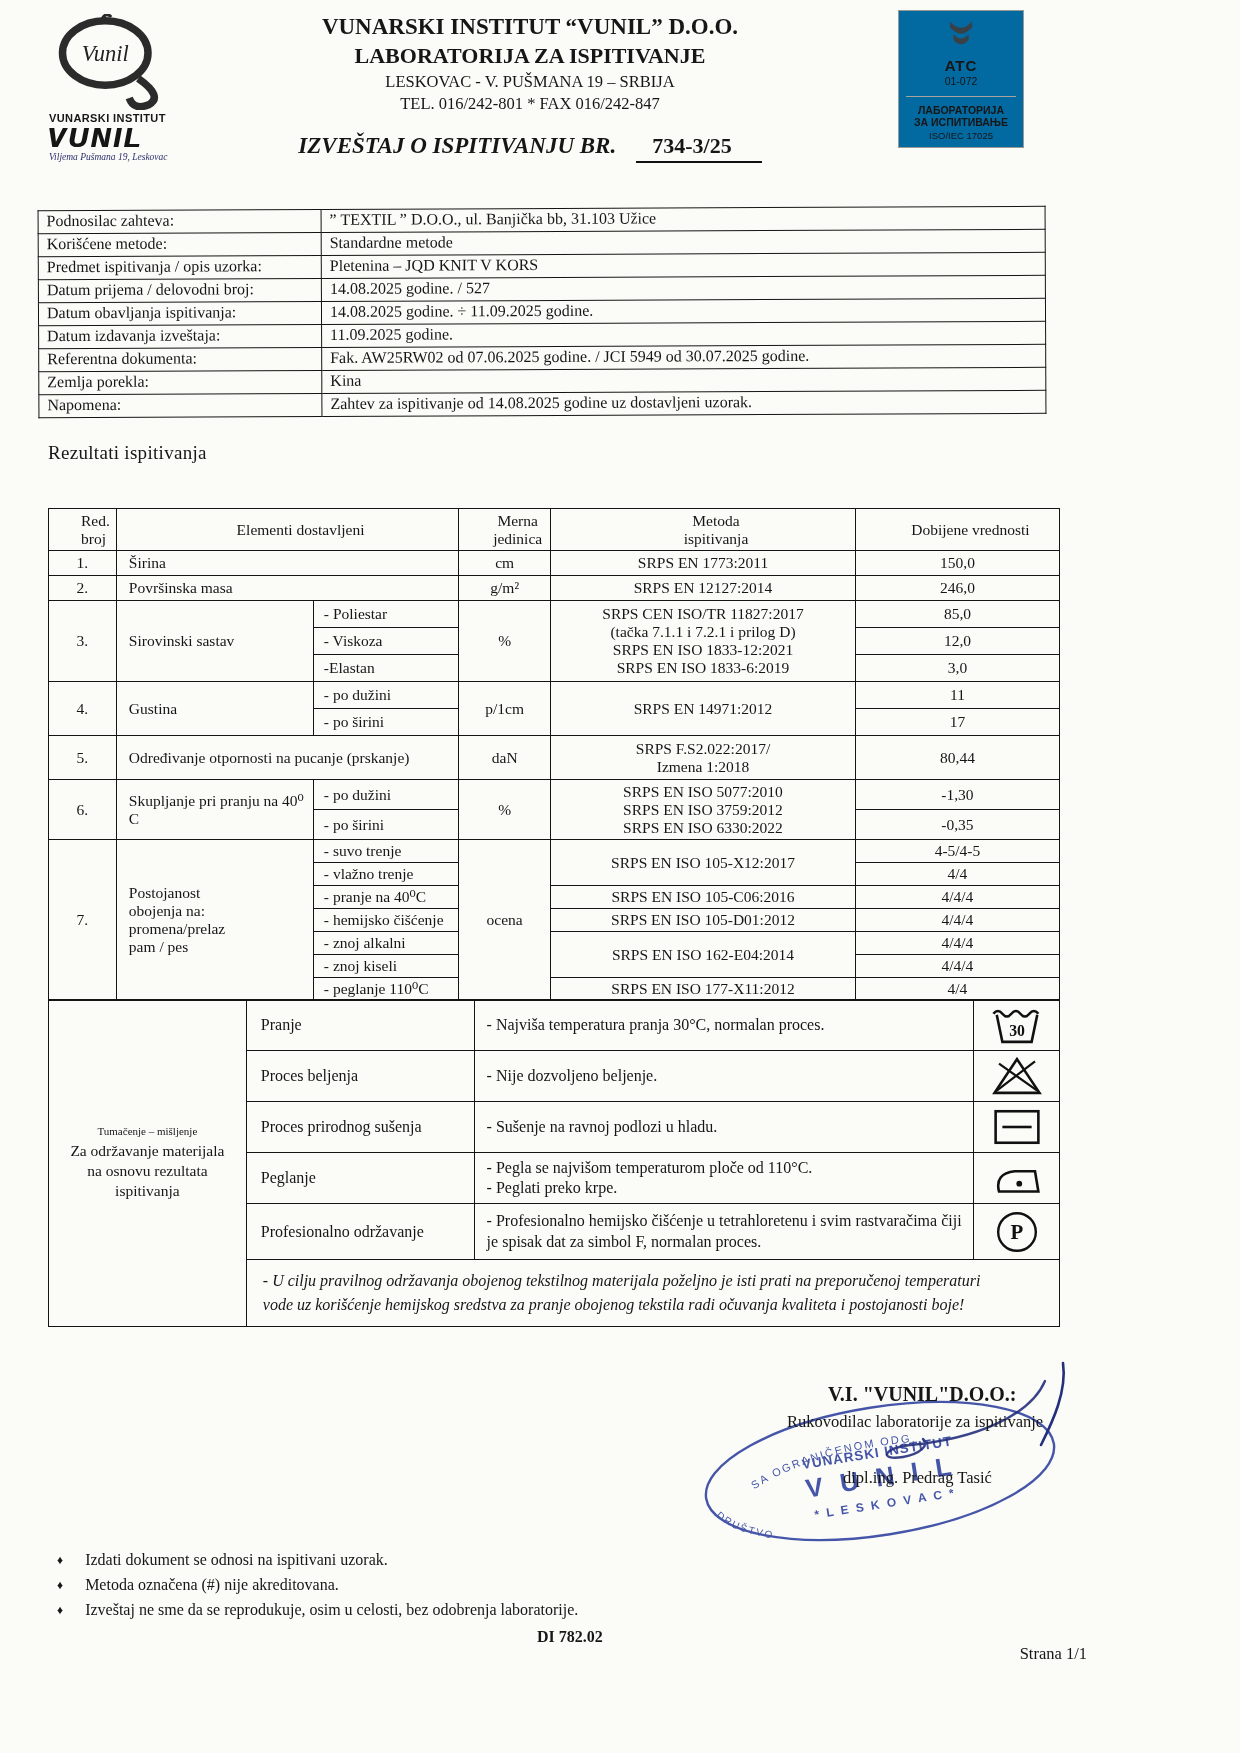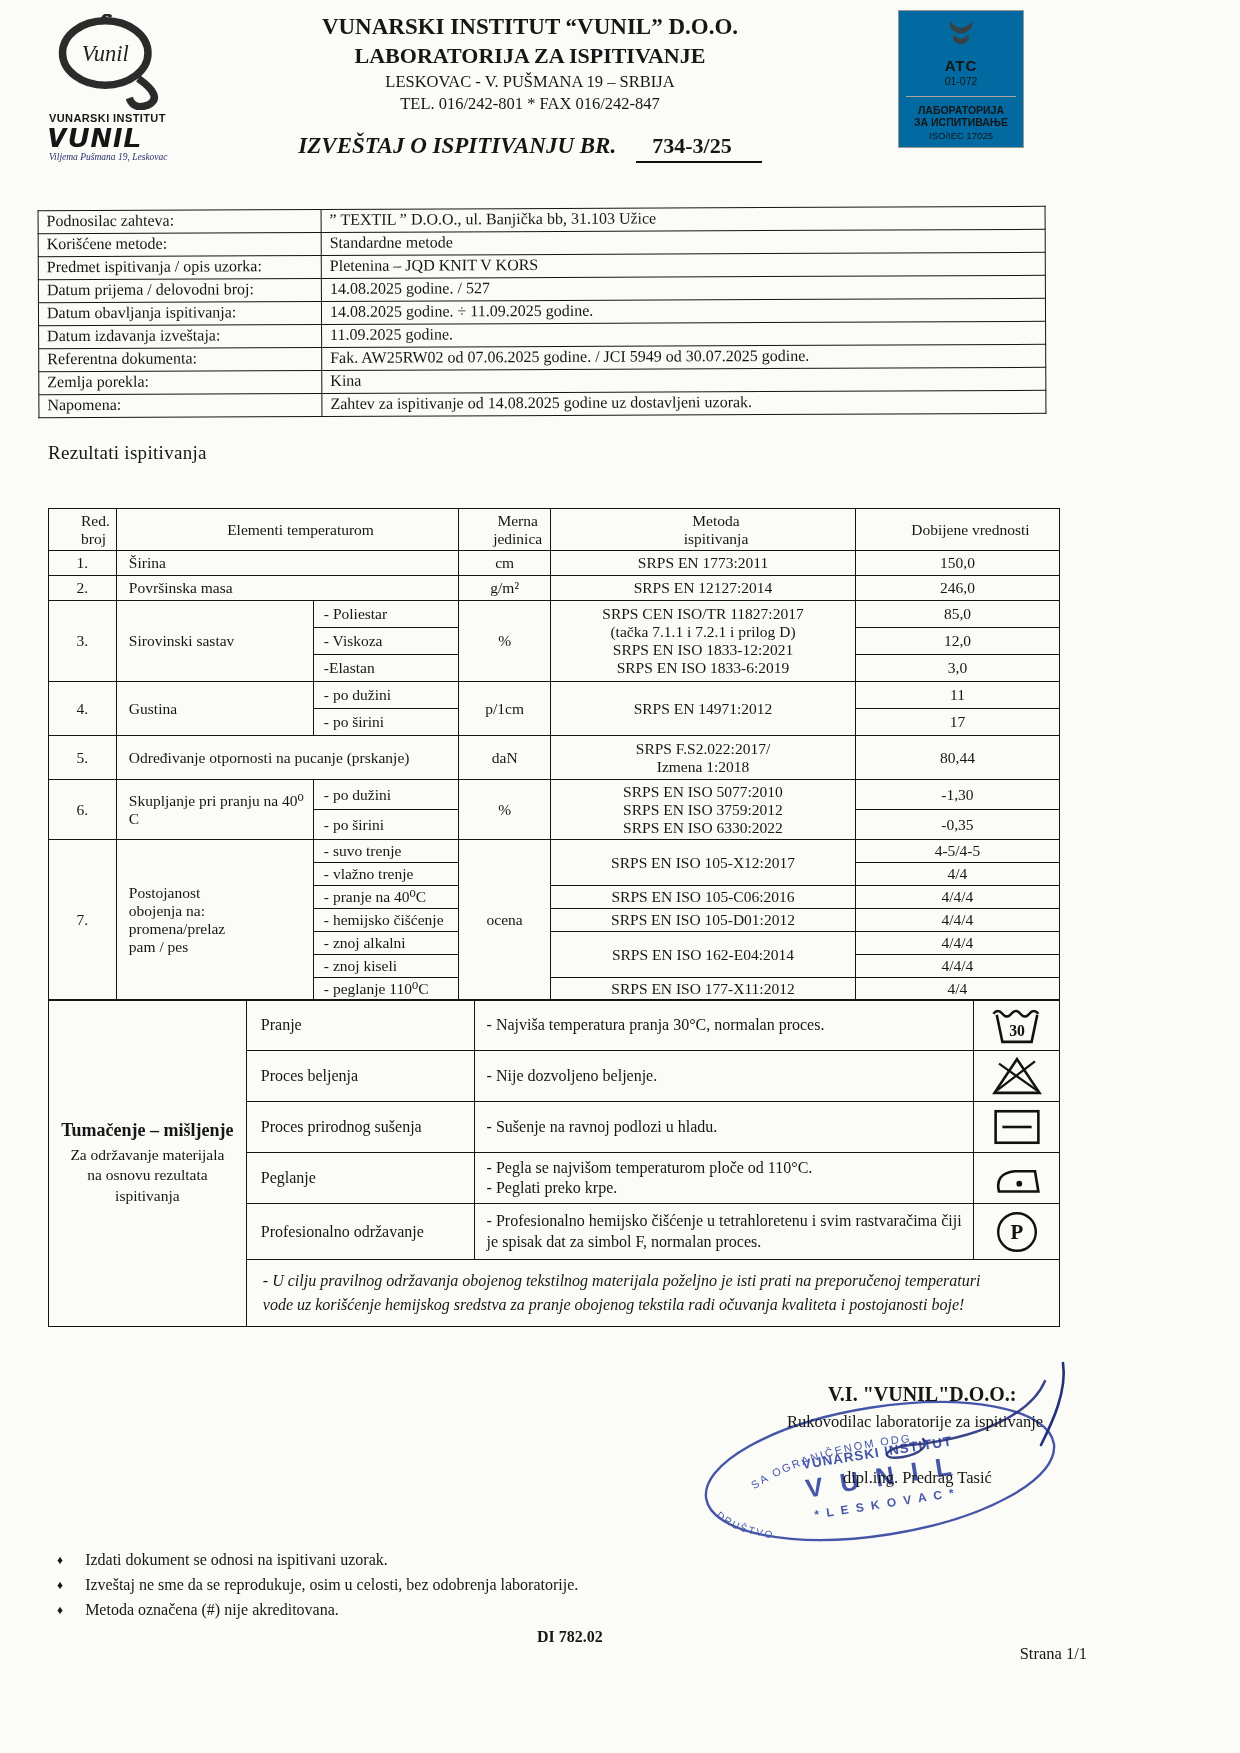--- a/index.html
+++ b/index.html
@@ -53,21 +53,21 @@
   tr.rh1 td { height:25px; }
   tr.rh2 td { height:27px; }
   tr.rh3 td { height:44px; }
   tr.rh4 td { height:30px; }
   tr.rh5 td { height:23px; }
 
   
   .care-table { border-collapse:collapse; width:1012px; margin-left:3px; margin-top:-1.7px; }
   .care-table td { border:1.7px solid #141414; font-size:16px; vertical-align:middle; }
   .care-left { text-align:center; width:198px; }
-  .care-title { font-weight:bold; font-size:18px; }
+  .care-title { font-weight:normal; font-size:11px; }
   .care-sub { font-size:15.5px; margin-top:4px; line-height:1.3; }
   .care-label { width:228px; padding-left:14px; }
   .care-text { width:500px; padding:4px 10px 4px 12px; line-height:1.3; }
   .care-icon { width:86px; text-align:center; padding:3px 0; }
   .care-icon svg { vertical-align:middle; }
   tr.ch1 td { height:40px; }
   tr.ch2 td { height:48px; }
   tr.ch3 td { height:56px; }
   .note-cell { font-style:italic; padding:9px 16px 10px; font-size:15.5px; line-height:1.45; height:64px; }
 
@@ -181,21 +181,21 @@
         <col style="width:200px">
         <col style="width:148px">
       <col style="width:92px">
         <col style="width:312px">
         <col style="width:208px">
     </colgroup>
     <thead>
       <tr>
         <th class="pre tl">Red.
 broj</th>
-        <th colspan="2">Elementi temperaturom</th>
+        <th colspan="2">Elementi dostavljeni</th>
         <th class="pre">Merna
 jedinica</th>
         <th class="pre">Metoda
 ispitivanja</th>
         <th>Dobijene vrednosti</th>
       </tr>
     </thead>
     <tbody>
       <tr class="rh1">
         <td class="c">1.</td>
@@ -402,24 +402,24 @@
     <div class="sig-company">V.I. "VUNIL"D.O.O.:</div>
     <div class="sig-role">Rukovodilac laboratorije za ispitivanje</div>
     <div class="sig-name">dipl.ing. Predrag Tasić</div>
   </div>
 
   <div class="bullets">
     <div class="bullet-row">
       <span class="diamond">♦</span><span>Izdati dokument se odnosi na ispitivani uzorak.</span>
     </div>
     <div class="bullet-row">
+      <span class="diamond">♦</span><span>Metoda označena (#) nije akreditovana.</span>
+    </div>
+    <div class="bullet-row">
       <span class="diamond">♦</span><span>Izveštaj ne sme da se reprodukuje, osim u celosti, bez odobrenja laboratorije.</span>
-    </div>
-    <div class="bullet-row">
-      <span class="diamond">♦</span><span>Metoda označena (#) nije akreditovana.</span>
     </div>
   </div>
   <div class="footer-line">
     <span class="doc-code">DI 782.02</span>
     <span class="page-num">Strana 1/1</span>
   </div>
 
 </div>
 
 </body></html>

